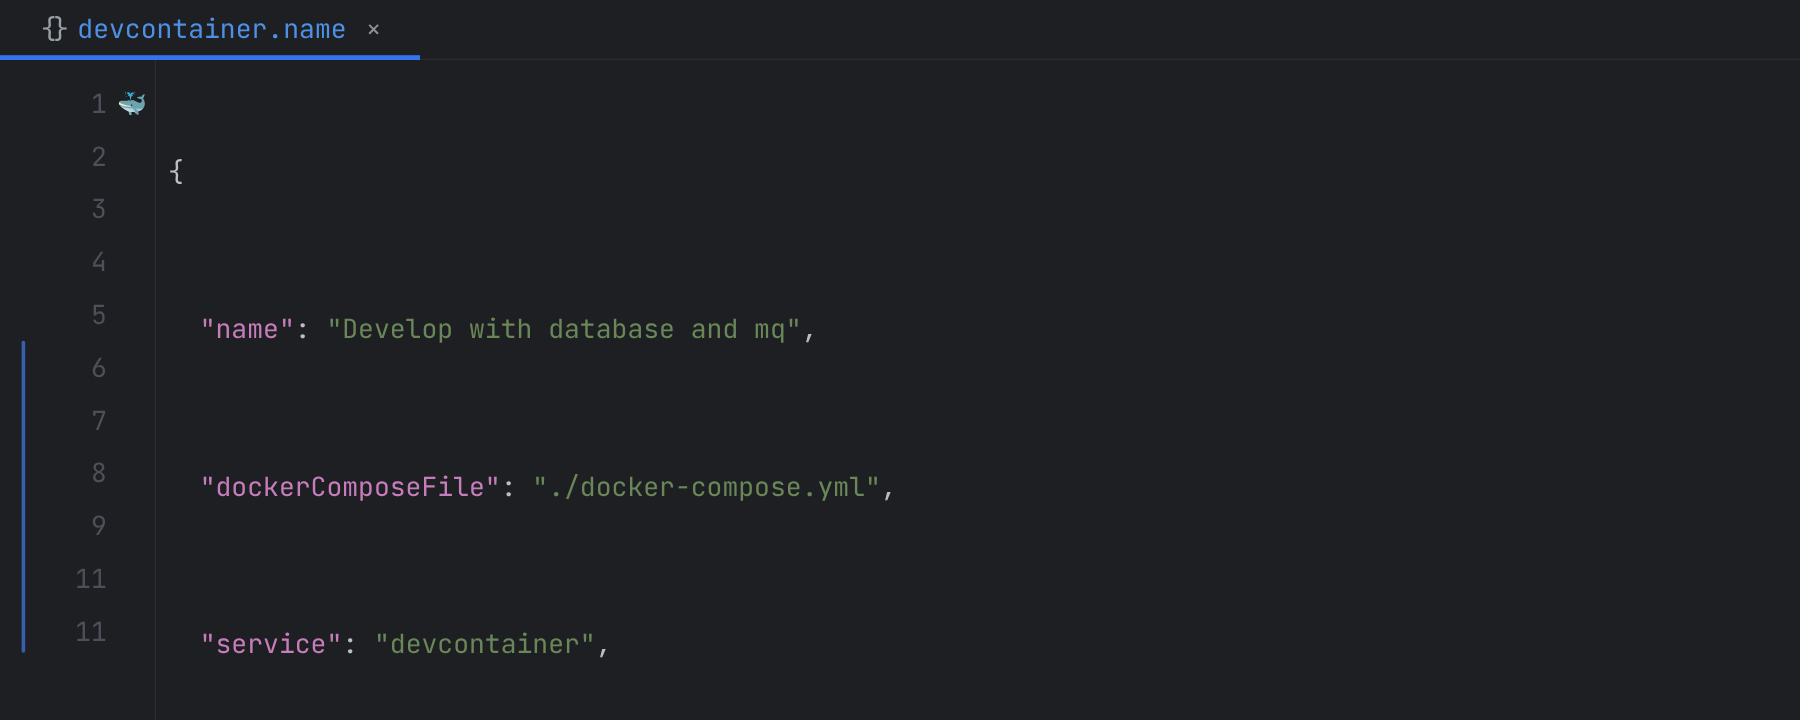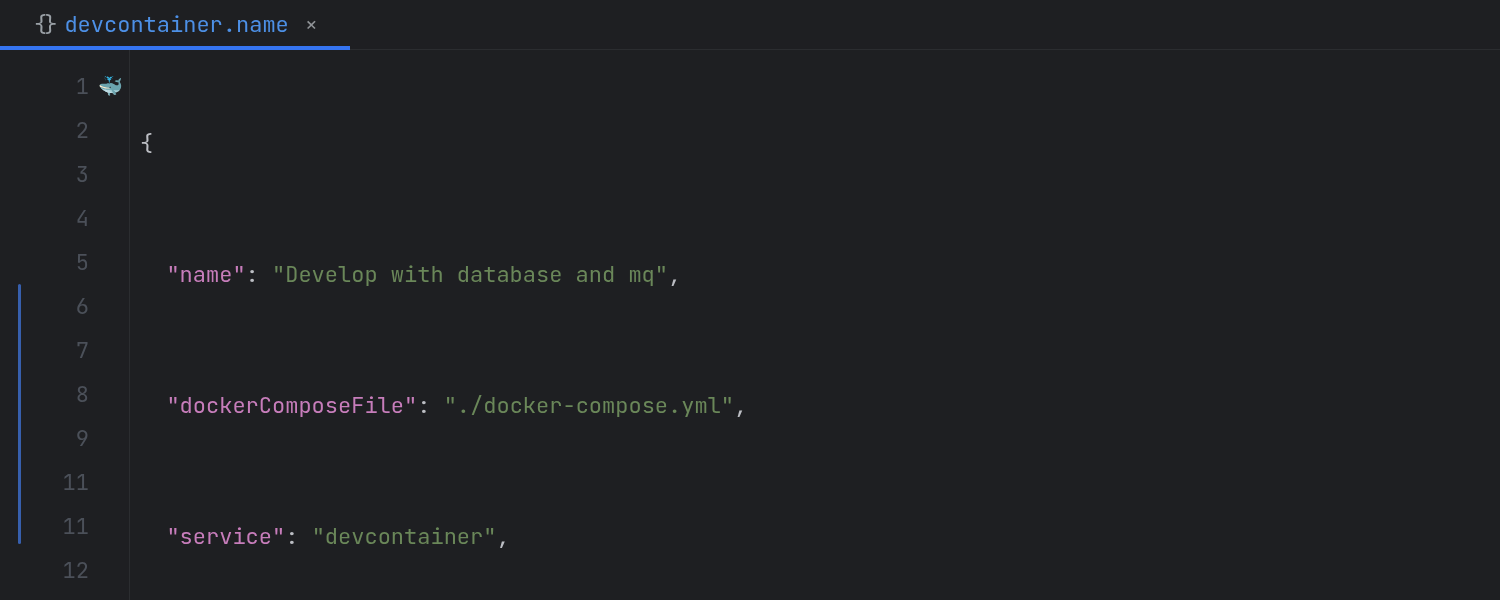--- a/index.html
+++ b/index.html
@@ -153,23 +153,20 @@
       </div>
     <div class="gutter-row">
         <span>9</span>
       </div>
     <div class="gutter-row">
         <span>11</span>
       </div>
     <div class="gutter-row">
         <span>11</span>
       </div>
-    <div class="gutter-row">
-        <span>12</span>
-      </div>
   </div>
 
   <div class="code">
     <div class="line"><span class="p">{</span></div>
 
     <div class="line"><span>  </span><span class="k">"name"</span><span class="p">: </span><span class="s">"Develop with database and mq"</span><span class="p">,</span></div>
 
     <div class="line"><span>  </span><span class="k">"dockerComposeFile"</span><span class="p">: </span><span class="s">"./docker-compose.yml"</span><span class="p">,</span></div>
 
     <div class="line"><span>  </span><span class="k">"service"</span><span class="p">: </span><span class="s">"devcontainer"</span><span class="p">,</span></div>

